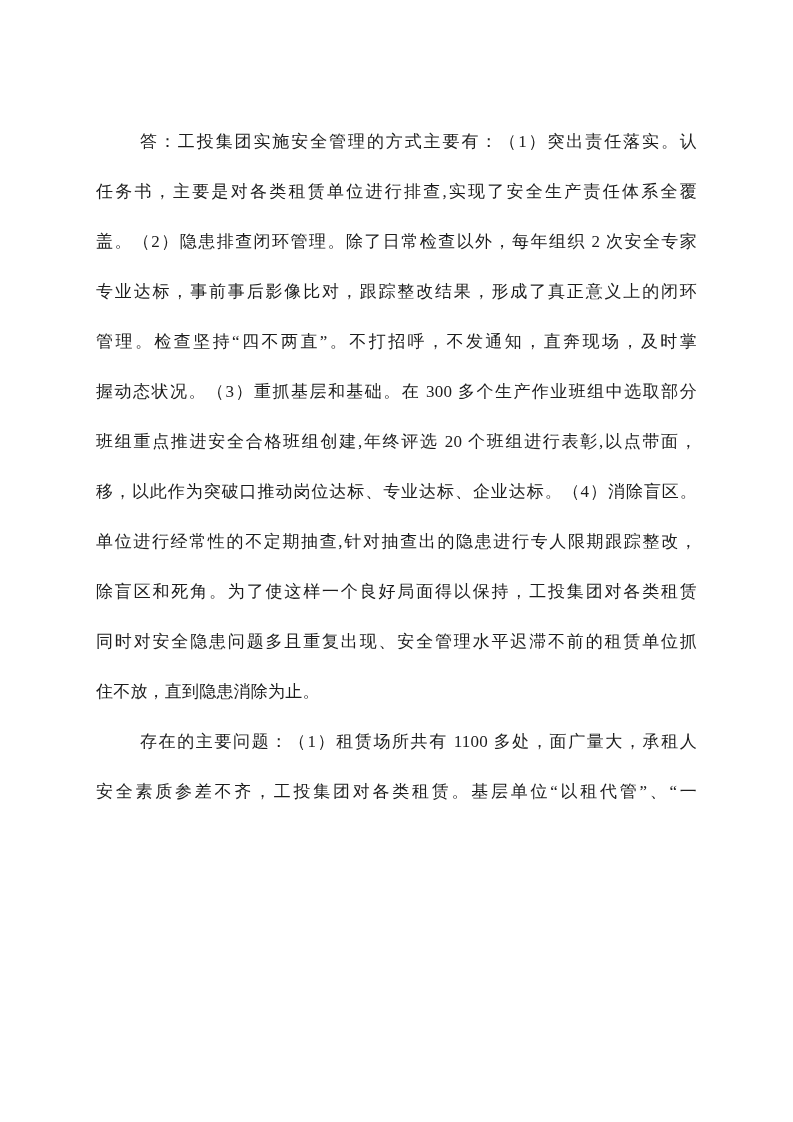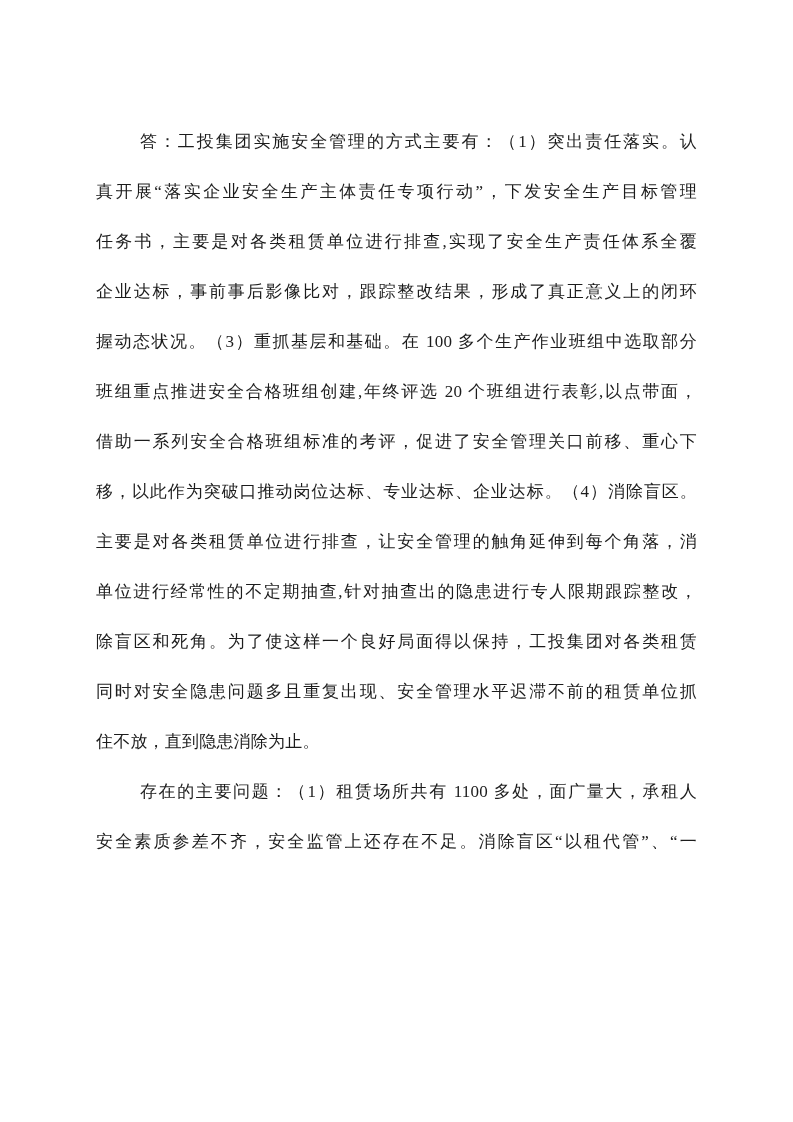--- a/index.html
+++ b/index.html
@@ -37,28 +37,27 @@
   .line.indent {
     text-indent: 44px;
   }
 </style>
 </head>
 <body>
 
 <div class="page" style="background: rgb(255, 255, 255); color: rgb(28, 28, 28);">
   <div class="doc-body">
       <div class="line indent justify">答：工投集团实施安全管理的方式主要有：（1）突出责任落实。认</div>
-      <div class="line justify">真开展“落实企业安全生产主体责任专项行动”，下发安全生产目标管理</div>
       <div class="line justify">任务书，主要是对各类租赁单位进行排查,实现了安全生产责任体系全覆</div>
-      <div class="line justify">企业达标，事前事后影像比对，跟踪整改结果，形成了真正意义上的闭环</div>
-      <div class="line justify">握动态状况。（3）重抓基层和基础。在 100 多个生产作业班组中选取部分</div>
+      <div class="line justify">盖。（2）隐患排查闭环管理。除了日常检查以外，每年组织 2 次安全专家</div>
+      <div class="line justify">专业达标，事前事后影像比对，跟踪整改结果，形成了真正意义上的闭环</div>
+      <div class="line justify">管理。检查坚持“四不两直”。不打招呼，不发通知，直奔现场，及时掌</div>
+      <div class="line justify">握动态状况。（3）重抓基层和基础。在 300 多个生产作业班组中选取部分</div>
       <div class="line justify">班组重点推进安全合格班组创建,年终评选 20 个班组进行表彰,以点带面，</div>
-      <div class="line justify">借助一系列安全合格班组标准的考评，促进了安全管理关口前移、重心下</div>
       <div class="line justify">移，以此作为突破口推动岗位达标、专业达标、企业达标。（4）消除盲区。</div>
-      <div class="line justify">主要是对各类租赁单位进行排查，让安全管理的触角延伸到每个角落，消</div>
       <div class="line justify">单位进行经常性的不定期抽查,针对抽查出的隐患进行专人限期跟踪整改，</div>
       <div class="line justify">除盲区和死角。为了使这样一个良好局面得以保持，工投集团对各类租赁</div>
       <div class="line justify">同时对安全隐患问题多且重复出现、安全管理水平迟滞不前的租赁单位抓</div>
       <div class="line">住不放，直到隐患消除为止。</div>
       <div class="line indent justify">存在的主要问题：（1）租赁场所共有 1100 多处，面广量大，承租人</div>
-      <div class="line justify">安全素质参差不齐，安全监管上还存在不足。消除盲区“以租代管”、“一</div>
+      <div class="line justify">安全素质参差不齐，工投集团对各类租赁。基层单位“以租代管”、“一</div>
     </div>
 </div>
 
 </body></html>

